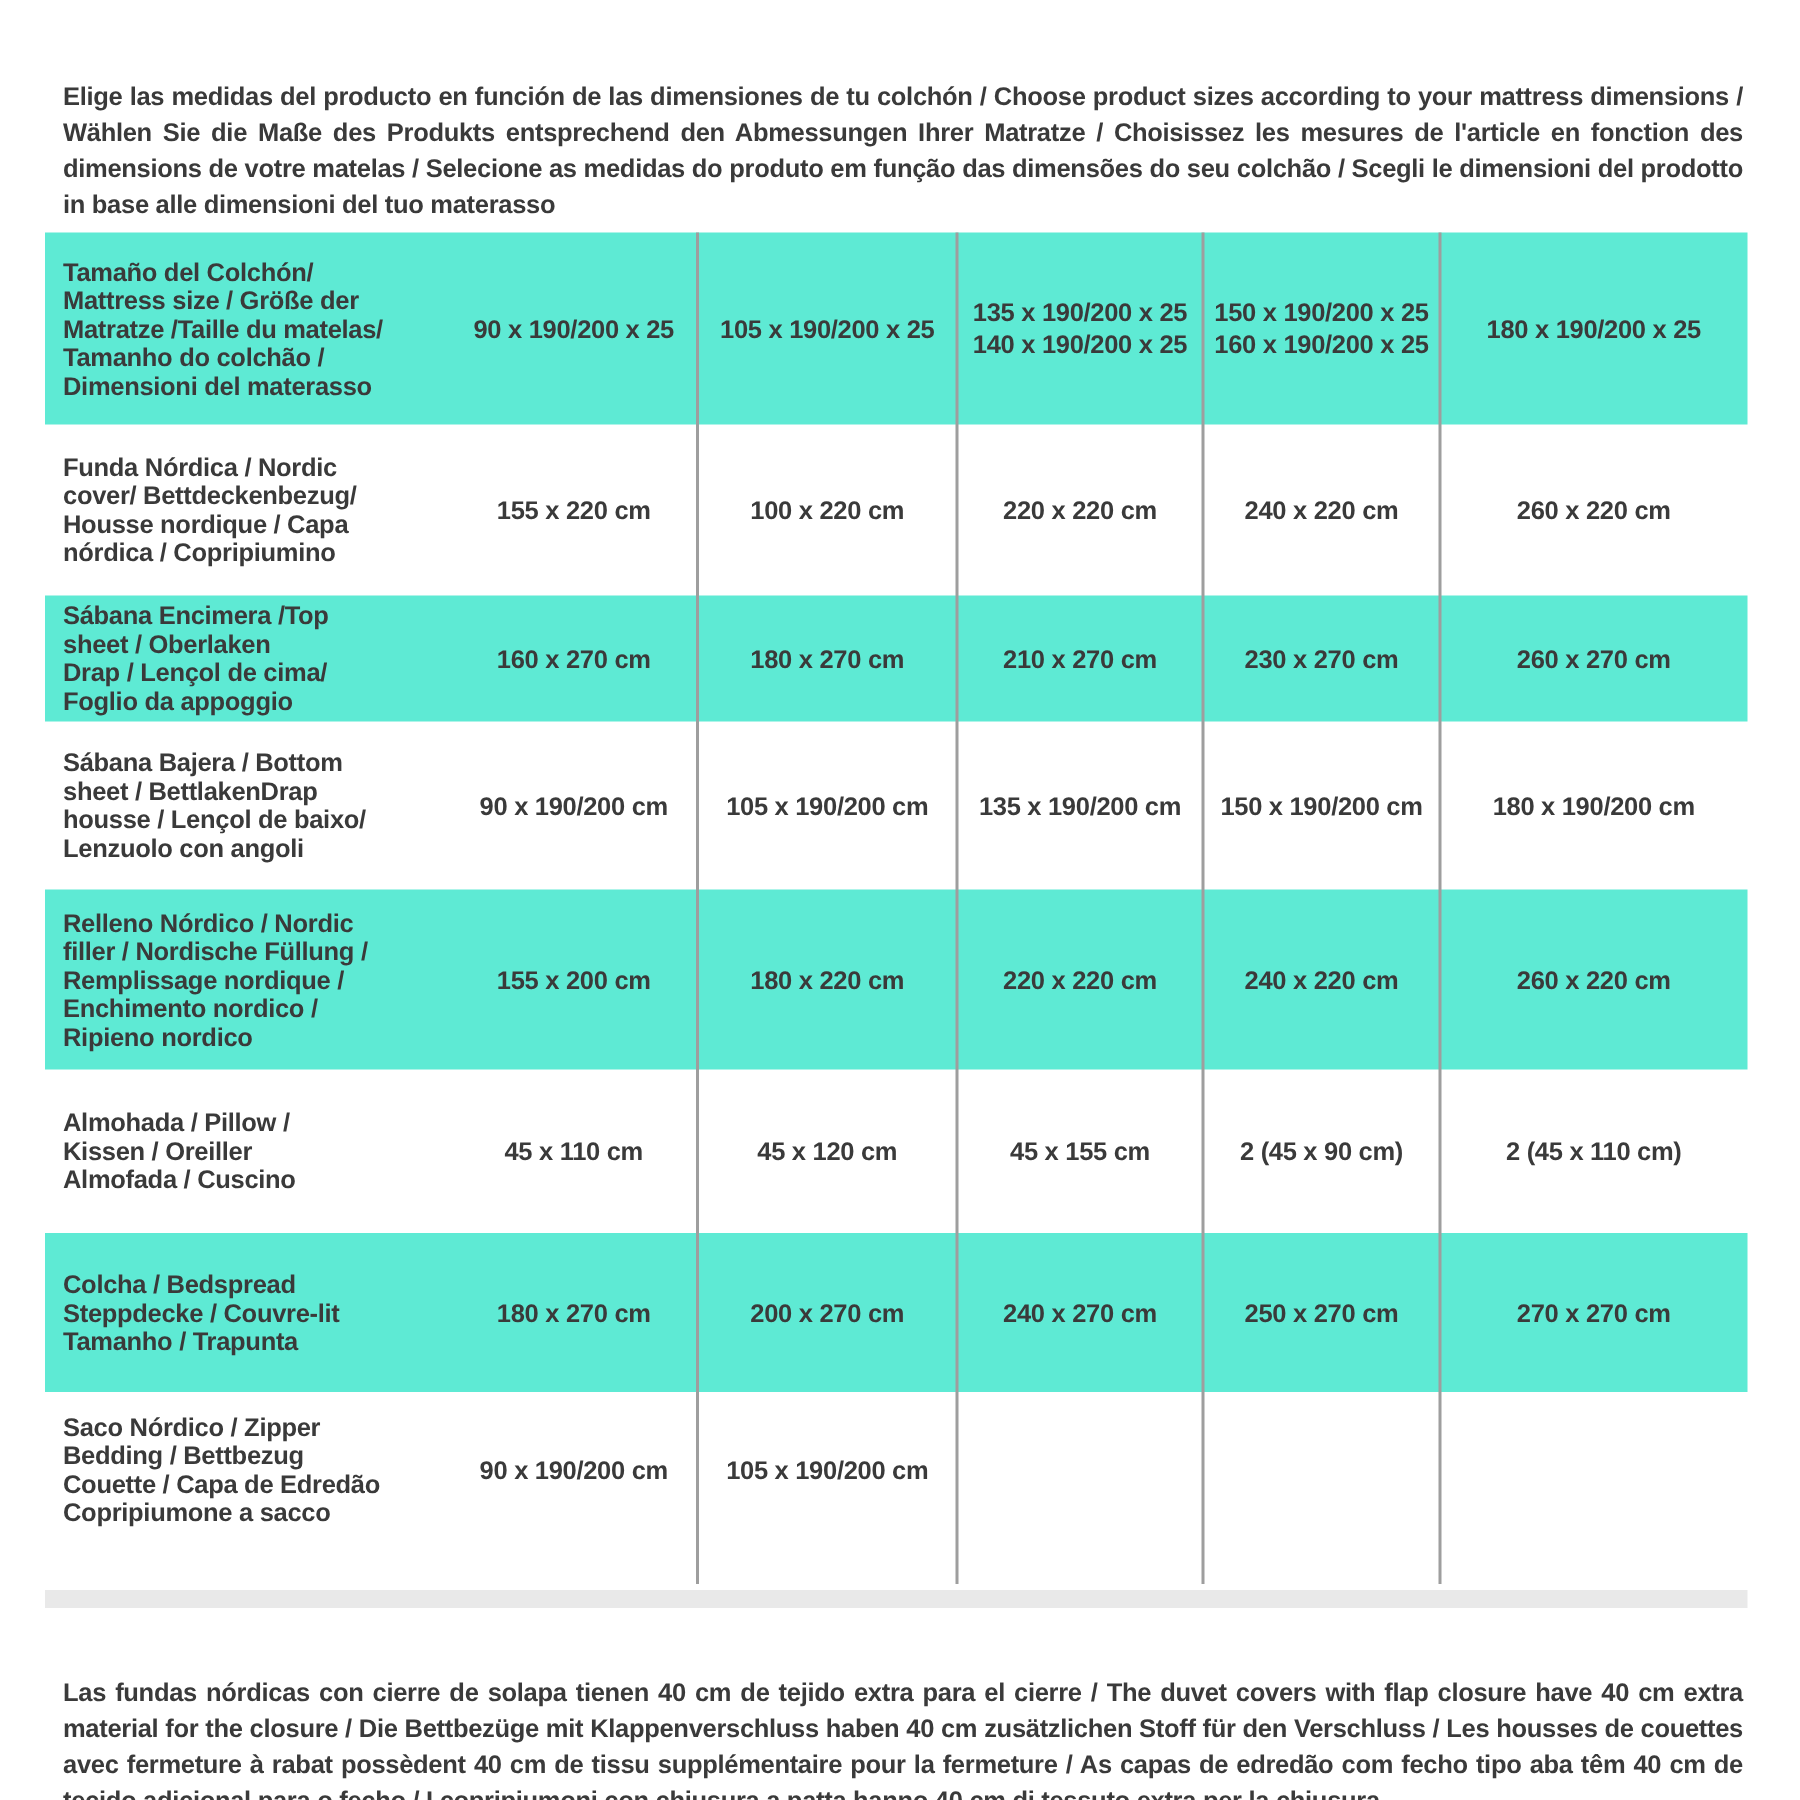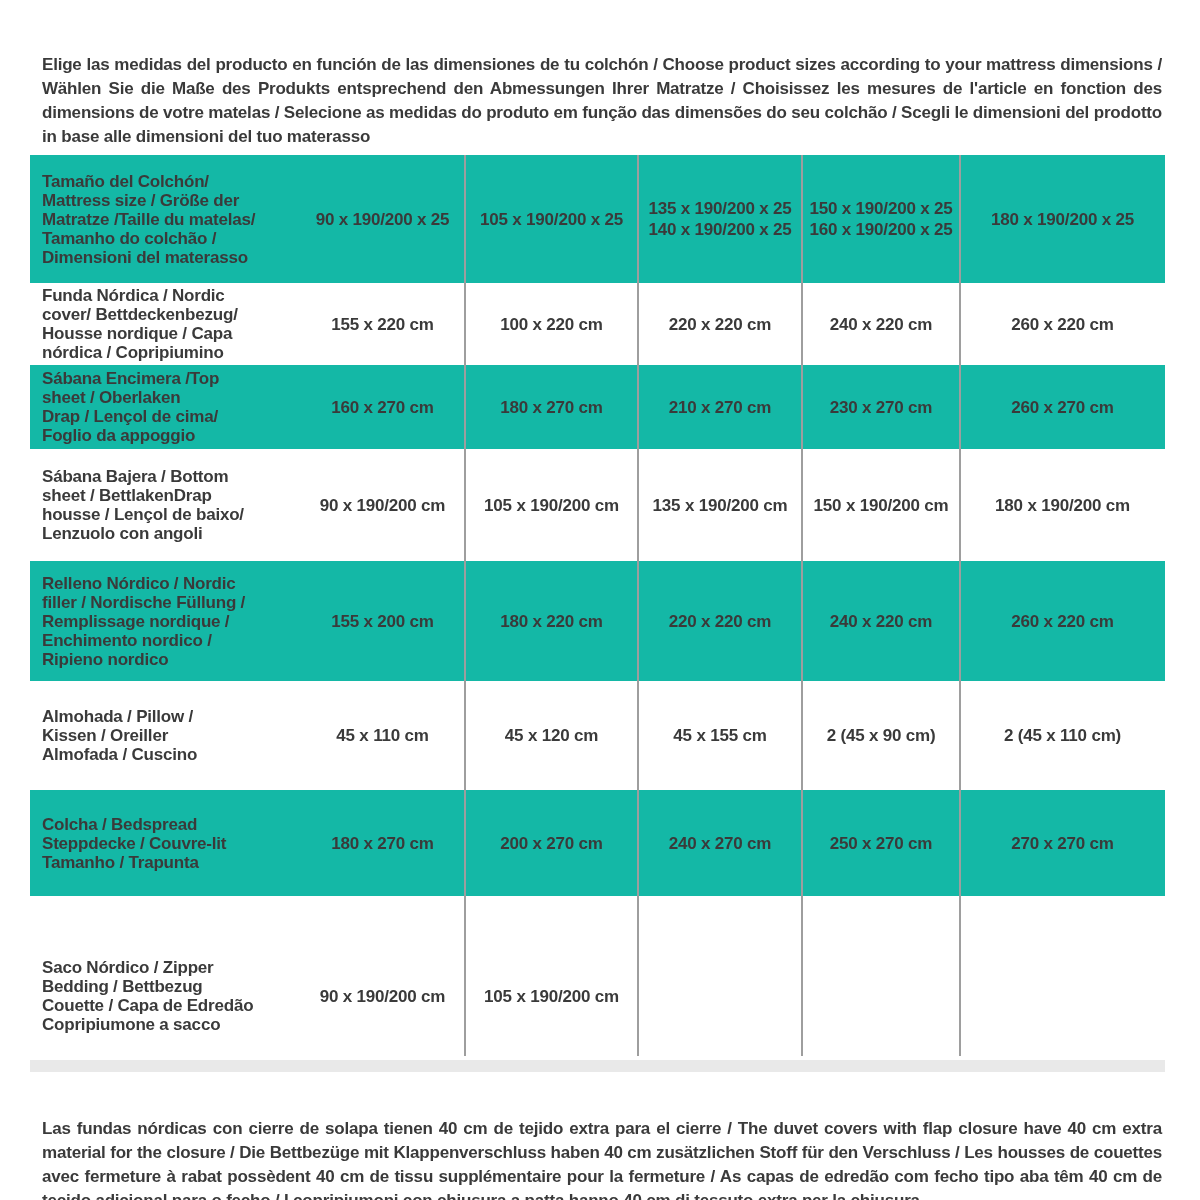--- a/index.html
+++ b/index.html
@@ -27,29 +27,29 @@
   #size-table{
     position:absolute;
     left:30px;top:155px;
     width:1135px;height:913px;
   }
   .t-row{
     display:flex;
     align-items:center;
     width:1135px;
   }
-  .t-row.shaded{background:#14b8a6;}
+  .t-row.shaded{background:#5eead4;}
   .rh{height:128px;}
-  .r1{height:82px;justify-content:space-between;}
+  .r1{height:114px;justify-content:space-between;}
   .r2{height:84px;}
   .r3{height:112px;}
   .r4{height:120px;}
   .r5{height:109px;}
   .r6{height:106px;}
-  .r7{height:104px;margin-top:48px;}
+  .r7{height:104px;}
 
   .cell-label{
     width:258px;
     padding-left:12px;
     font-size:17px;
     line-height:19px;
     white-space:pre-line;
   }
   .cell-size{
     font-size:17px;

